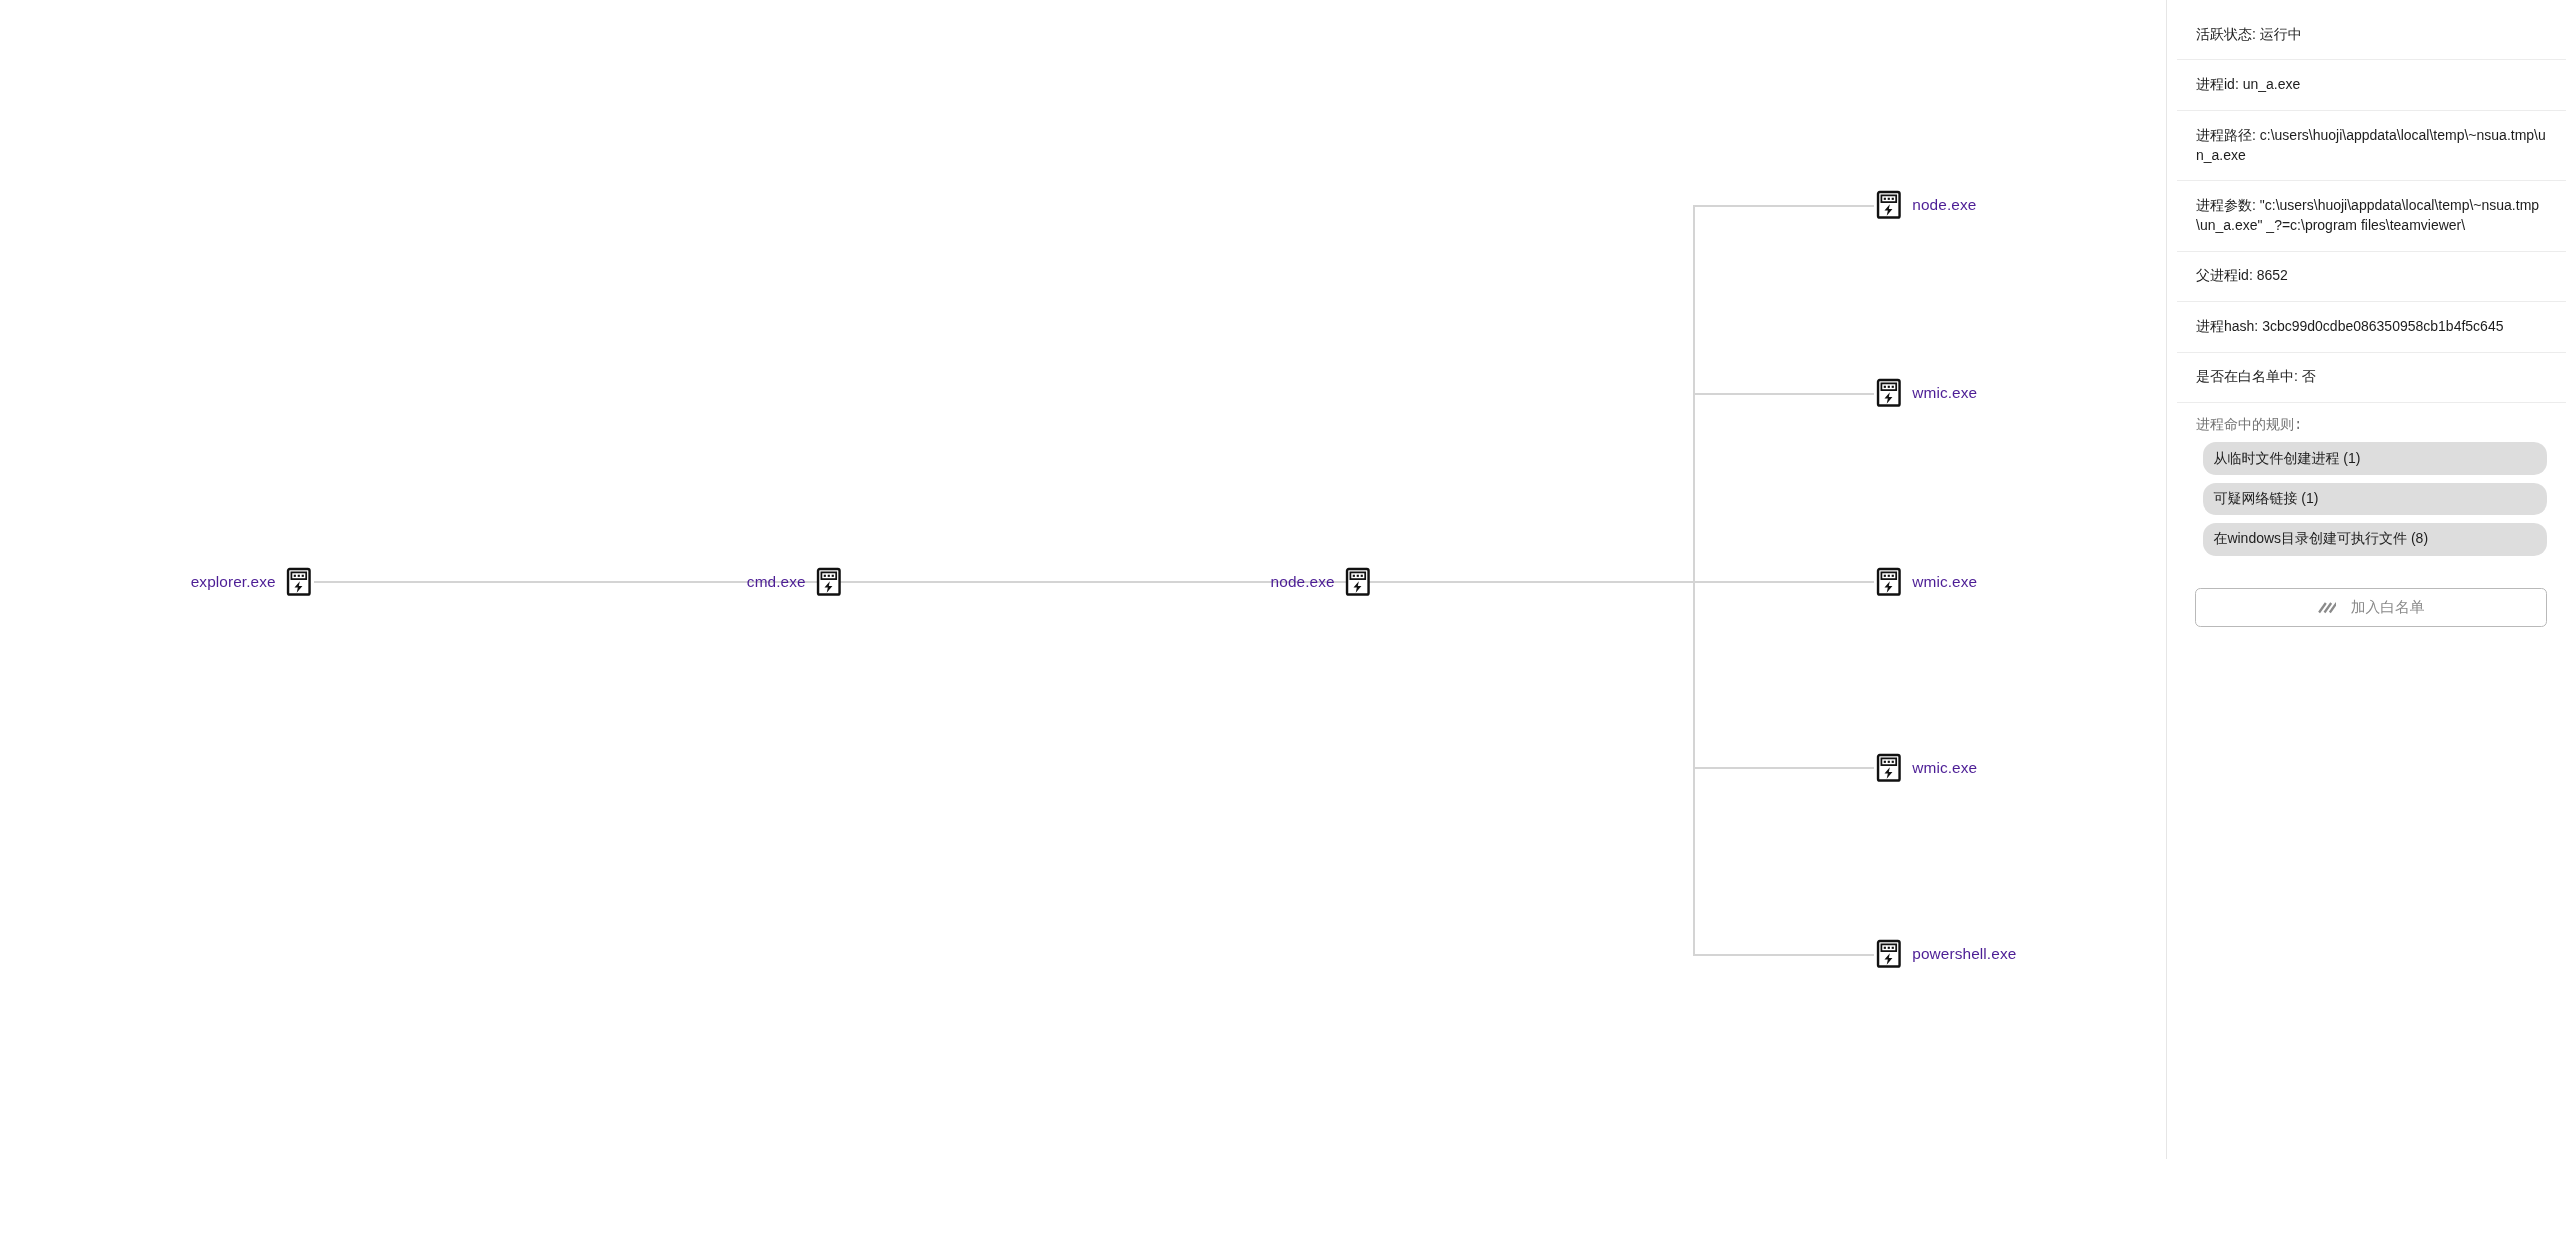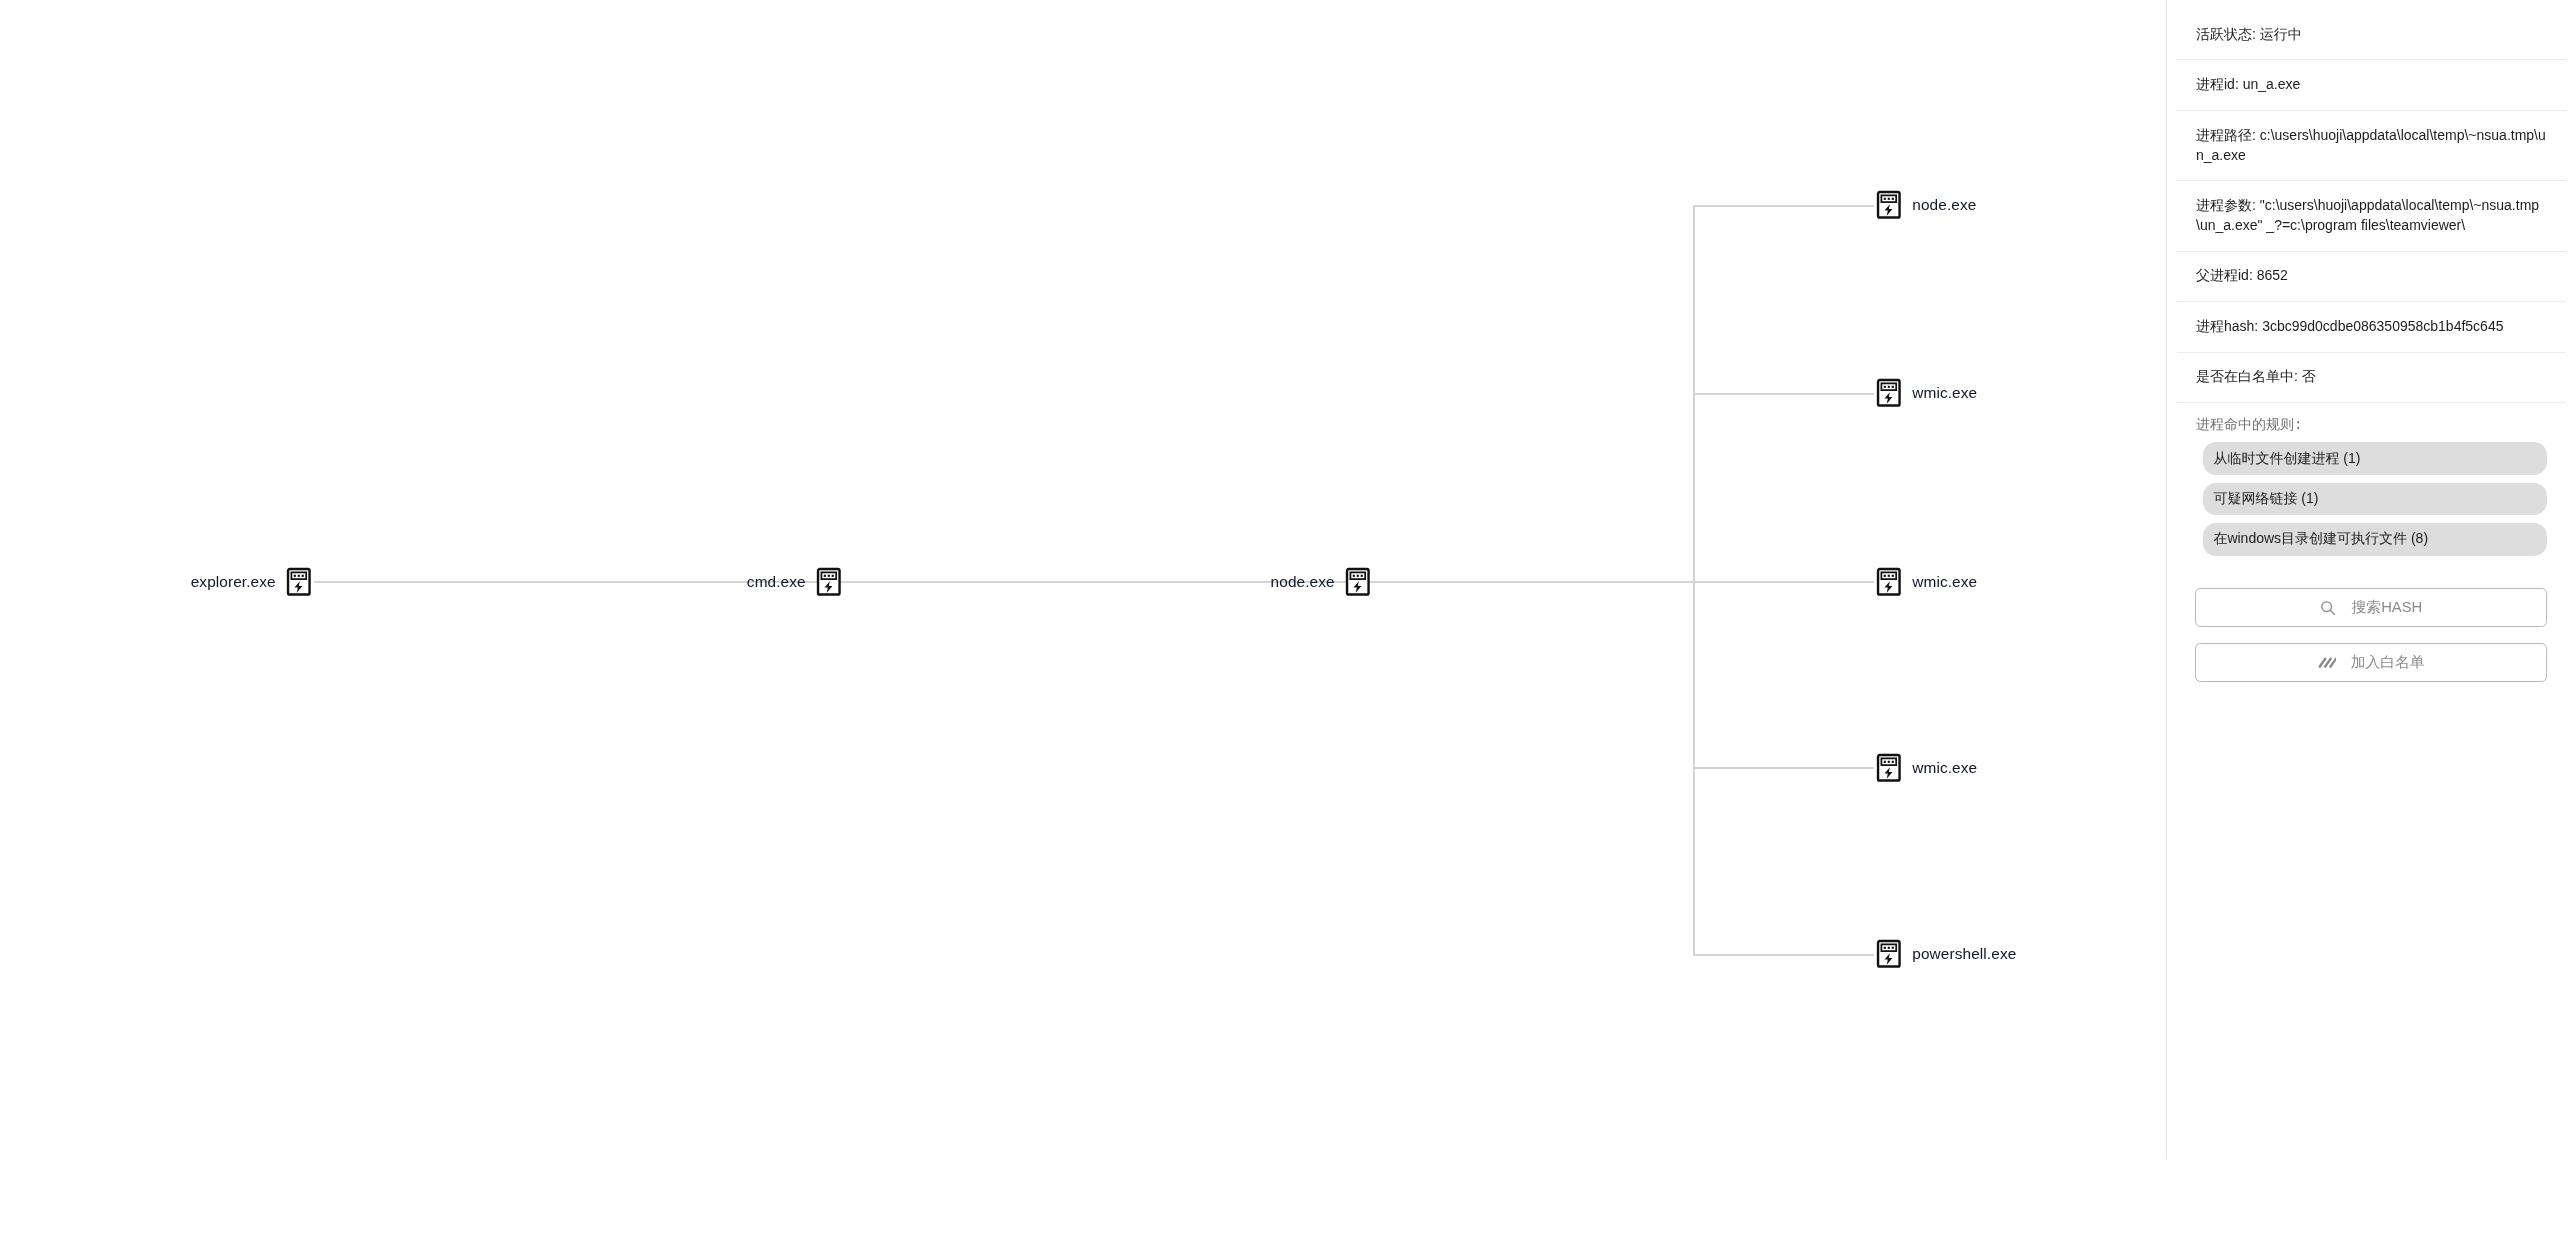--- a/index.html
+++ b/index.html
@@ -23,21 +23,21 @@
   .edge-v { width: 2px; }
 
   .proc-node {
     position: absolute;
     display: flex; align-items: center;
     height: 40px;
     white-space: nowrap;
   }
   .proc-label {
     font-size: 15.4px;
-    color: #0f172a;
+    color: #4c1d95;
     font-family: "Liberation Sans", sans-serif;
     letter-spacing: 0.1px;
   }
   .proc-label.left  { margin-right: 8.7px; }
   .proc-label.right { margin-left: 8.7px; }
 
   .proc-icon {
     width: 29.6px; height: 29.6px;
     position: relative;
     flex: 0 0 29.6px;
@@ -235,29 +235,20 @@
     <div class="rules-row">
       <div class="rules-title">进程命中的规则:</div>
       <div id="rules-list">
           <span class="rule-badge">从临时文件创建进程 (1)</span>
           <span class="rule-badge">可疑网络链接 (1)</span>
           <span class="rule-badge">在windows目录创建可执行文件 (8)</span>
         </div>
     </div>
 
     <div class="panel-actions">
-      <button class="panel-btn">
-        <span class="btn-ico">
-          <svg width="17.5" height="17.5" viewBox="0 0 24 24" fill="none" stroke="#8a8a8a" stroke-width="1.9" stroke-linecap="round">
-            <circle cx="10.5" cy="10.5" r="6.6"></circle>
-            <line x1="15.4" y1="15.4" x2="21" y2="21"></line>
-          </svg>
-        </span>
-        <span>搜索HASH</span>
-      </button>
 
       <button class="panel-btn">
         <span class="btn-ico">
           <svg width="19" height="17.5" viewBox="0 0 28 26" stroke="#8a8a8a" stroke-width="3.4" stroke-linecap="butt">
             <line x1="3" y1="20" x2="13" y2="6"></line>
             <line x1="11" y1="20" x2="21" y2="6"></line>
             <line x1="19" y1="20" x2="29" y2="6"></line>
           </svg>
         </span>
         <span>加入白名单</span>

